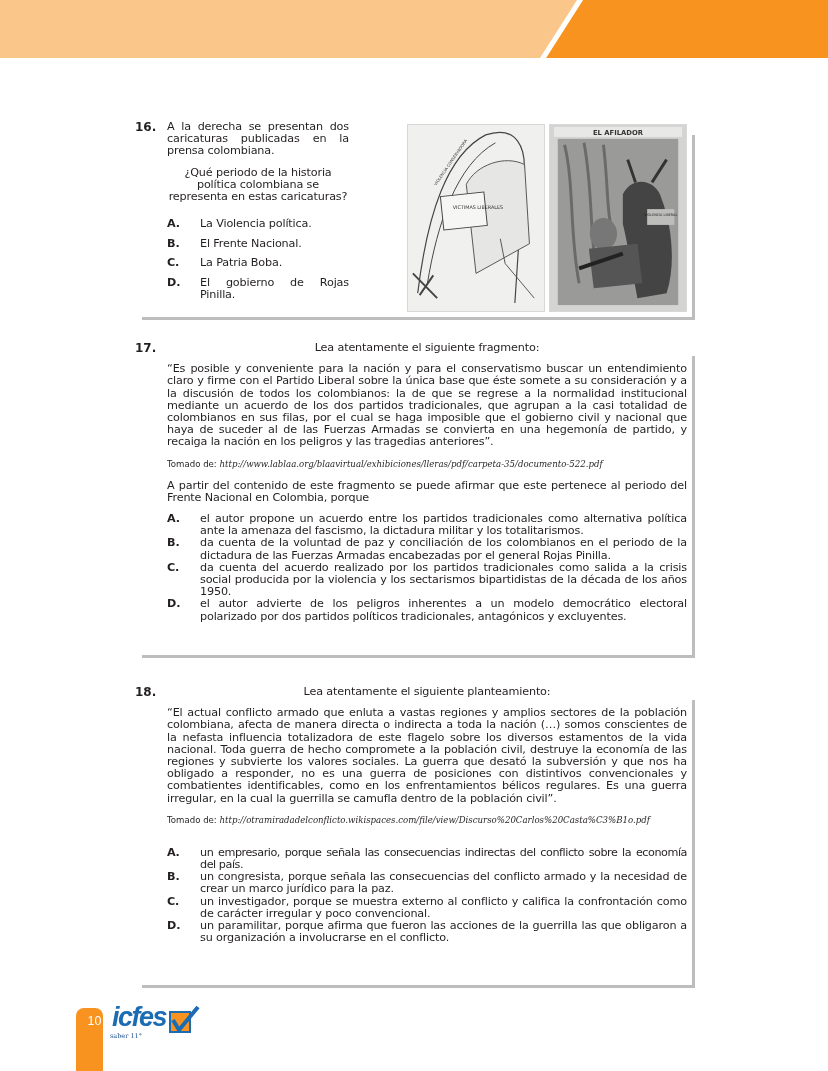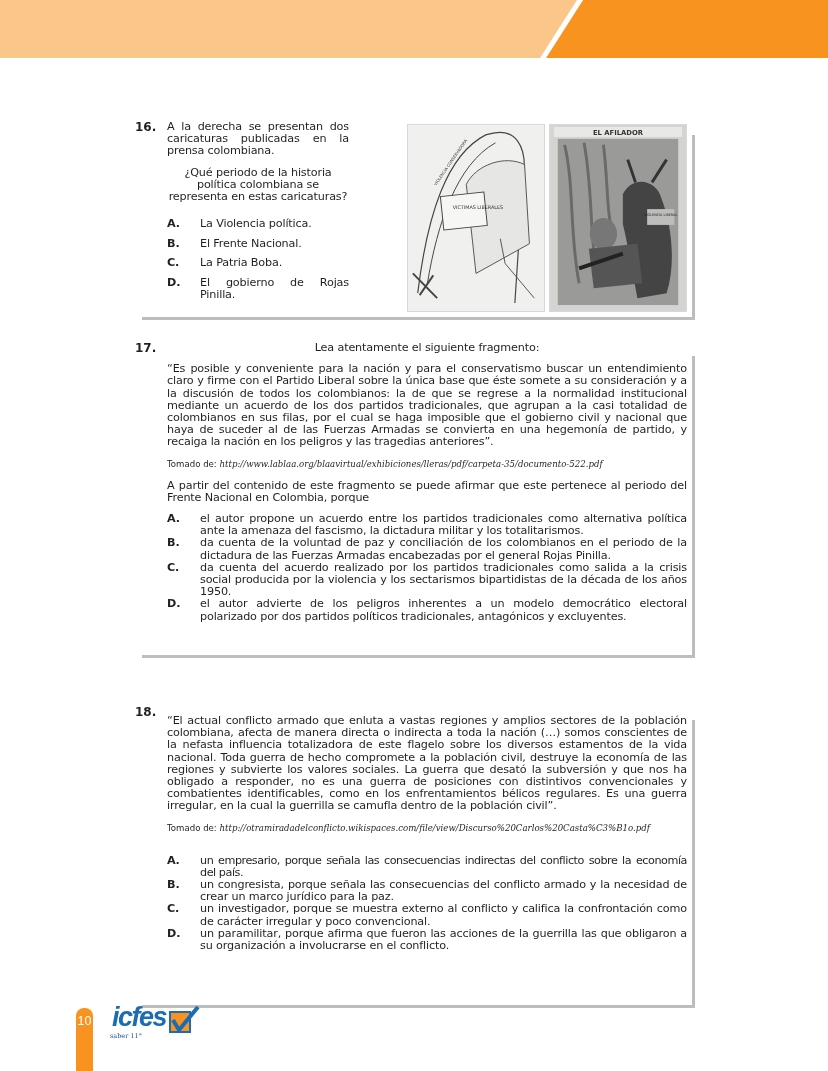--- a/index.html
+++ b/index.html
@@ -43,28 +43,29 @@
   .carts {
     position:absolute; left:272px; top:3px; width:280px; height:188px;
     display:flex; gap:4px;
   }
   .cart { flex:1; background:#ececec; position:relative; overflow:hidden; border:1px solid #d8d8d8; }
   .cart svg { position:absolute; inset:0; width:100%; height:100%; }
 
   
   #q17 { top:342px; height:316px; }
   
-  #q18 { top:686px; height:302px;margin-top:20px; }
+  #q18 { top:686px; height:302px; }
 
   
   .page-tab {
     position:absolute; left:76px; top:1008px; width:17px; height:63px;
     background:#f7931e; border-radius:8px 8px 0 0;
     color:#fff; font-size:12.5px; text-align:center; line-height:26px;
     font-family:"Liberation Sans Narrow","Liberation Sans", sans-serif;
+    padding-left:10px;
   }
   .logo { position:absolute; left:104px; top:1004px; width:96px; height:40px; }
   .logo-word {
     position:absolute; left:0; top:-2px; font-style:italic; font-weight:bold;
     color:#1c6cb4; font-size:27px; letter-spacing:-1.5px; font-family:"Liberation Sans", sans-serif;margin-left:8px;
   }
   .logo-sub {
     position:absolute; left:6px; top:28px; font-size:6.5px; color:#1c4e8a;
     font-family:"DejaVu Serif", serif;
   }
@@ -147,20 +148,21 @@
       <li class="opt"><span class="ol">C.</span><span>da cuenta del acuerdo realizado por los partidos tradicionales como salida a la crisis social producida por la violencia y los sectarismos bipartidistas de la década de los años 1950.</span></li>
       <li class="opt"><span class="ol">D.</span><span>el autor advierte de los peligros inherentes a un modelo democrático electoral polarizado por dos partidos políticos tradicionales, antagónicos y excluyentes.</span></li>
     </ul>
   </div>
 </section>
 
 <section class="q" id="q18">
   <div class="q-box"></div>
   <div class="q-num">18.</div>
   <div class="q-content">
+    <p class="txt">Lea atentamente el siguiente planteamiento:</p>
     <div class="gap8"></div>
     <p class="txt just">“El actual conflicto armado que enluta a vastas regiones y amplios sectores de la población colombiana, afecta de manera directa o indirecta a toda la nación (…) somos conscientes de la nefasta influencia totalizadora de este flagelo sobre los diversos estamentos de la vida nacional. Toda guerra de hecho compromete a la población civil, destruye la economía de las regiones y subvierte los valores sociales. La guerra que desató la subversión y que nos ha obligado a responder, no es una guerra de posiciones con distintivos convencionales y combatientes identificables, como en los enfrentamientos bélicos regulares. Es una guerra irregular, en la cual la guerrilla se camufla dentro de la población civil”.</p>
     <div style="height:10px"></div>
     <p class="source"><span class="lbl">Tomado de: </span><span class="url">http://otramiradadelconflicto.wikispaces.com/file/view/Discurso%20Carlos%20Casta%C3%B1o.pdf</span></p>
     <div style="height:10px"></div>
     <div style="height:11px"></div>
     <ul class="opts">
       <li class="opt" style="letter-spacing:-0.45px"><span class="ol">A.</span><span>un empresario, porque señala las consecuencias indirectas del conflicto sobre la economía del país.</span></li>
       <li class="opt"><span class="ol">B.</span><span>un congresista, porque señala las consecuencias del conflicto armado y la necesidad de crear un marco jurídico para la paz.</span></li>
       <li class="opt"><span class="ol">C.</span><span>un investigador, porque se muestra externo al conflicto y califica la confrontación como de carácter irregular y poco convencional.</span></li>

